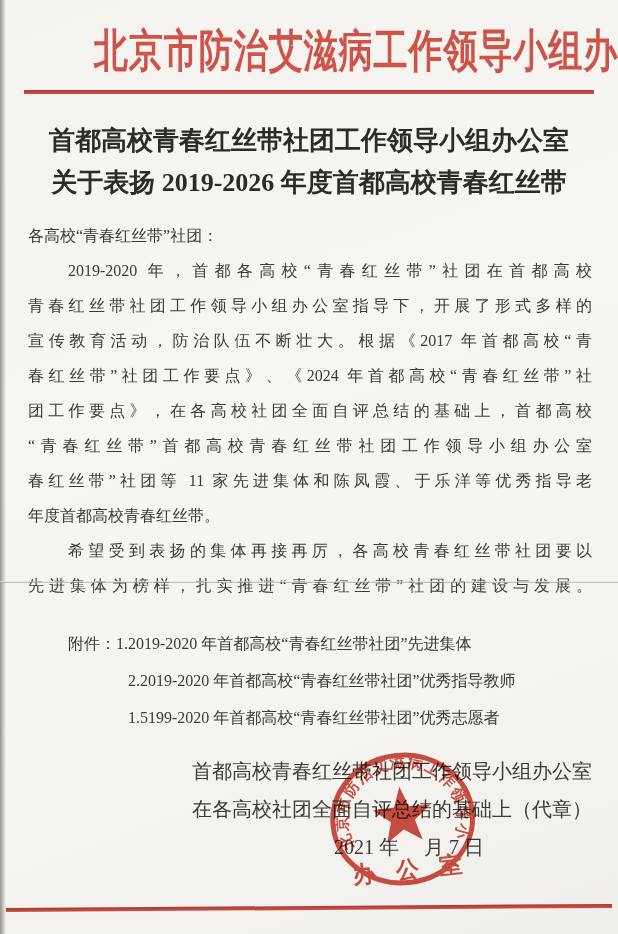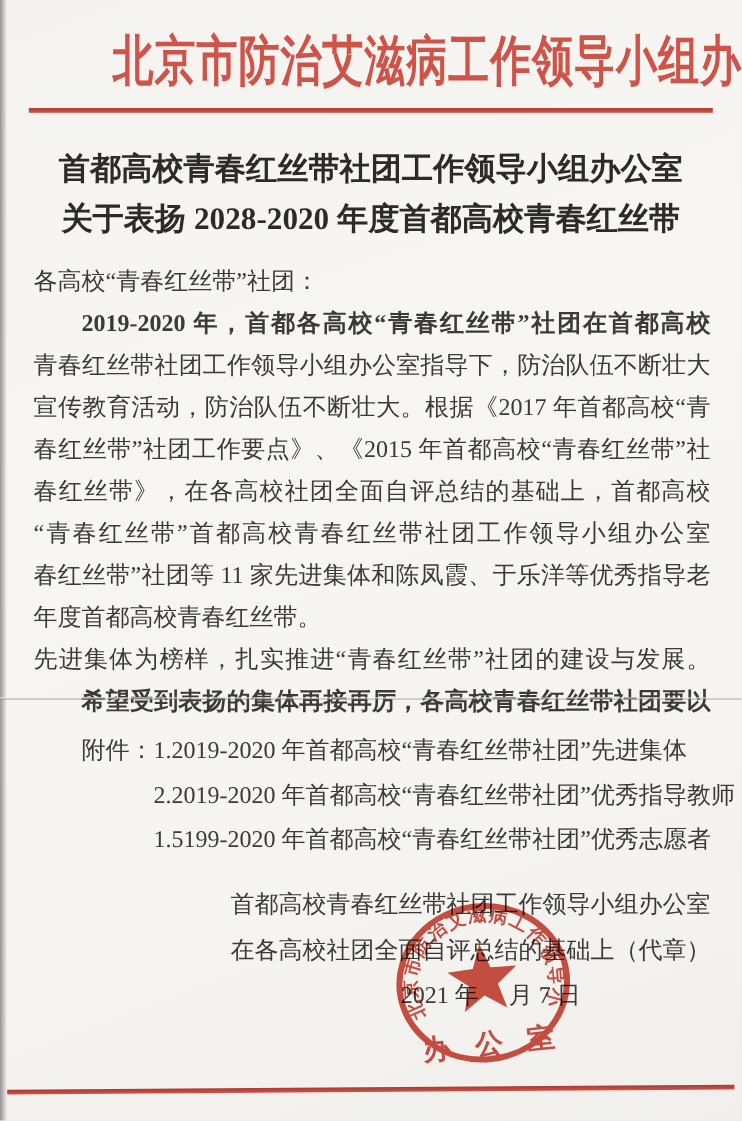--- a/index.html
+++ b/index.html
@@ -8,27 +8,27 @@
     background:linear-gradient(160deg,#f4f3ef 0%,#f7f6f2 38%,#f5f4f0 72%,#f0efeb 100%);
     font-family:"Liberation Serif","DejaVu Serif",serif;color:#33312e;
   }
   .edge-shadow{position:absolute;left:0;top:0;width:6px;height:100%;
     background:linear-gradient(90deg,rgba(72,70,67,.55),rgba(72,70,67,0));pointer-events:none;}
   .letterhead{margin-top:22px;text-align:center;height:58px;line-height:58px;}
   .letterhead span{display:inline-block;transform:scaleX(.76);transform-origin:center;
     font-size:45px;font-weight:bold;color:#cf5348;letter-spacing:1px;white-space:nowrap;}
   .red-rule{height:4px;background:linear-gradient(#b23d32,#cd5045);margin:10px 24px 0 24px;}
   .title{margin-top:26px;text-align:center;font-weight:bold;font-size:26px;line-height:42px;color:#2d2b28;}
-  .body-block{margin:14px 26px 0 28px;font-size:20px;line-height:35px;color:#3c3a36;}
+  .body-block{margin:14px 26px 0 28px;font-size:16px;line-height:35px;color:#3c3a36;}
   .line{white-space:nowrap;}
   .j{white-space:normal;text-align:justify;text-align-last:justify;}
-  .indent{padding-left:40px;font-weight:bold;}
+  .indent{padding-left:40px;}
   .att-first{padding-left:40px;}
-  .att-rest{padding-left:100px;text-align:center;}
-  .attach-block{margin-top:5px;line-height:37px;}
+  .att-rest{padding-left:100px;}
+  .attach-block{margin-top:22px;line-height:37px;}
   .signature{margin:16px 26px 0 0;text-align:right;font-size:20px;line-height:38px;color:#3c3a36;}
   .sig-date{padding-right:108px;}
   .crease{position:absolute;left:0;top:581px;width:100%;height:2px;
     background:linear-gradient(rgba(255,255,255,.7),rgba(120,118,114,.55));}
   .bottom-rule{position:absolute;left:6px;top:906px;width:606px;height:4px;
     background:linear-gradient(#a83a30,#d05347);transform:rotate(-.4deg);}
   .seal{position:absolute;left:326px;top:750px;width:154px;height:144px;
     transform:rotate(-6deg);opacity:.88;mix-blend-mode:multiply;pointer-events:none;}
   .seal text,.seal textPath{font-family:"Liberation Serif","DejaVu Serif",serif;font-weight:600;}
 </style>
@@ -38,37 +38,37 @@
 <div class="page">
   <div class="edge-shadow"></div>
 
   <div class="letterhead">
     <span>北京市防治艾滋病工作领导小组办公室</span>
   </div>
   <div class="red-rule"></div>
 
   <div class="title">
     <div>首都高校青春红丝带社团工作领导小组办公室</div>
-    <div>关于表扬 2028-2020 年度首都高校青春红丝带</div>
+    <div>关于表扬 2019-2026 年度首都高校青春红丝带</div>
   </div>
 
   <div class="body-block">
     <div class="line">各高校“青春红丝带”社团：</div>
 
     <div class="line indent j">2019-2020 年，首都各高校“青春红丝带”社团在首都高校</div>
-    <div class="line j">青春红丝带社团工作领导小组办公室指导下，防治队伍不断壮大</div>
+    <div class="line j">青春红丝带社团工作领导小组办公室指导下，开展了形式多样的</div>
     <div class="line j">宣传教育活动，防治队伍不断壮大。根据《2017 年首都高校“青</div>
-    <div class="line j">春红丝带”社团工作要点》、《2015 年首都高校“青春红丝带”社</div>
-    <div class="line j">春红丝带》，在各高校社团全面自评总结的基础上，首都高校</div>
+    <div class="line j">春红丝带”社团工作要点》、《2024 年首都高校“青春红丝带”社</div>
+    <div class="line j">团工作要点》，在各高校社团全面自评总结的基础上，首都高校</div>
     <div class="line j">“青春红丝带”首都高校青春红丝带社团工作领导小组办公室</div>
     <div class="line j">春红丝带”社团等 11 家先进集体和陈凤霞、于乐洋等优秀指导老</div>
     <div class="line">年度首都高校青春红丝带。</div>
 
+    <div class="line indent j">希望受到表扬的集体再接再厉，各高校青春红丝带社团要以</div>
     <div class="line j">先进集体为榜样，扎实推进“青春红丝带”社团的建设与发展。</div>
-    <div class="line indent j">希望受到表扬的集体再接再厉，各高校青春红丝带社团要以</div>
 
     <div class="attach-block">
       <div class="line att-first">附件：1.2019-2020 年首都高校“青春红丝带社团”先进集体</div>
       <div class="line att-rest">2.2019-2020 年首都高校“青春红丝带社团”优秀指导教师</div>
       <div class="line att-rest">1.5199-2020 年首都高校“青春红丝带社团”优秀志愿者</div>
     </div>
   </div>
 
   <div class="signature">
     <div>首都高校青春红丝带社团工作领导小组办公室</div>

